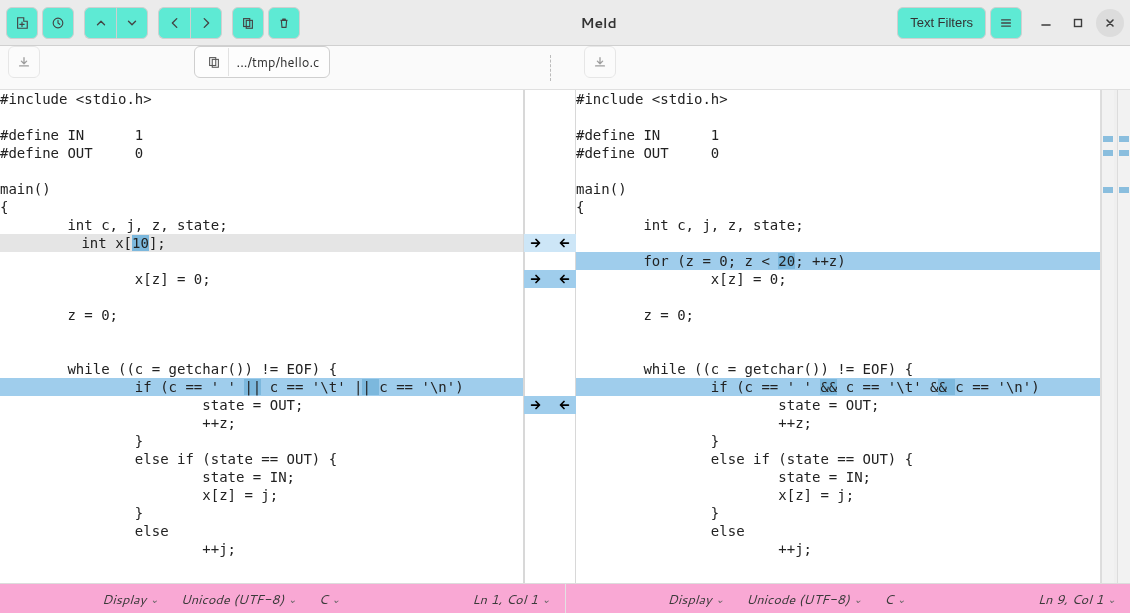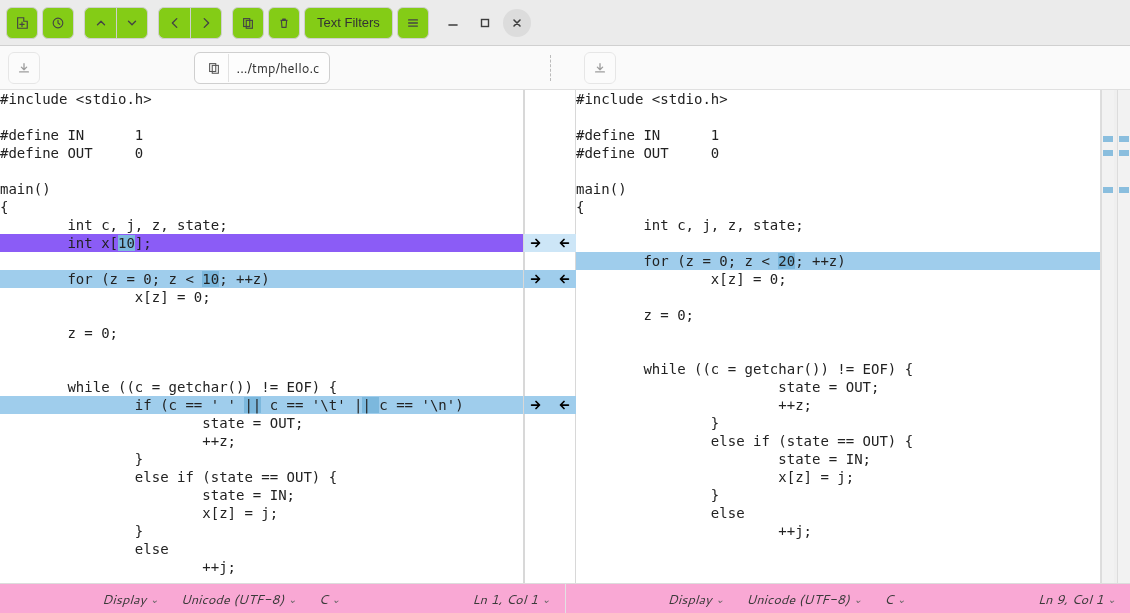--- a/index.html
+++ b/index.html
@@ -1,53 +1,53 @@
 <!DOCTYPE html>
 <html><head>
 <meta charset="utf-8">
 <style>
   * { box-sizing: border-box; margin: 0; padding: 0; }
   body { font-family: Cantarell, sans-serif; font-size: 13px; background: #fafafa; width: 1130px; height: 613px; overflow: hidden; color: #2e2e2e; }
 
   
   .headerbar { height: 46px; background: #ebebeb; border-bottom: 1px solid #d0d0d0; display: flex; align-items: center; padding: 0 6px; gap: 4px; }
-  .hbtn { height: 32px; min-width: 32px; border: 1px solid #cfcfcf; background: #84cc16; border-radius: 6px; display: inline-flex; align-items: center; justify-content: center; cursor: pointer; padding: 0 8px; color: #444; }
+  .hbtn { height: 32px; min-width: 32px; border: 1px solid #cfcfcf; background: #5eead4; border-radius: 6px; display: inline-flex; align-items: center; justify-content: center; cursor: pointer; padding: 0 8px; color: #444; }
   .hbtn svg { width: 14px; height: 14px; }
   .hbtn-group { display: inline-flex; }
   .hbtn-group .hbtn { border-radius: 0; border-right-width: 0; }
   .hbtn-group .hbtn:first-child { border-top-left-radius: 6px; border-bottom-left-radius: 6px; }
   .hbtn-group .hbtn:last-child { border-top-right-radius: 6px; border-bottom-right-radius: 6px; border-right-width: 1px; }
   .title { flex: 1; text-align: center; font-weight: bold; font-size: 14px; color: #333; }
   .winbtn { height: 28px; width: 28px; border: none; background: transparent; border-radius: 50%; display: inline-flex; align-items: center; justify-content: center; cursor: pointer; color: #3d3d3d; }
   .winbtn.close { background: #dcdcdc; }
 
   
   .filerow { height: 44px; display: flex; border-bottom: 1px solid #e0e0e0; }
-  .filepane { flex: 1; display: flex; align-items: center; padding: 0 8px; gap: 2px; }
+  .filepane { flex: 1; display: flex; align-items: flex-start; padding: 0 8px; gap: 2px; }
   .filesep { width: 52px; display:flex; align-items:center; justify-content:center; }
   .filesep-inner { width:1px; height:26px; border-left:1px dashed #bbb; }
   .savebtn { height: 32px; width: 32px; border: 1px solid #cfcfcf; background: #fdfdfd; border-radius: 6px; display:inline-flex; align-items:center; justify-content:center; opacity:.45; }
   .filechip { margin: 0 auto; height: 32px; border: 1px solid #cfcfcf; background: #fdfdfd; border-radius: 6px; display:inline-flex; align-items:center; padding: 0 10px 0 6px; gap: 8px; cursor:pointer; }
   .filechip .ic { width: 28px; height: 28px; border-right: 1px solid #e2e2e2; display:inline-flex; align-items:center; justify-content:center; }
   .filechip span.fn { font-size: 13px; color: #333; }
 
   
   .diffbody { display: flex; position: relative; height: calc(613px - 46px - 44px - 30px); background: #fff; }
   .col { flex: 1; position: relative; font-family: "DejaVu Sans Mono","Liberation Mono",monospace; font-size: 14px; line-height: 18px; color: #222; overflow:hidden; }
   .col pre { margin:0; white-space: pre; }
   .gutter { width: 52px; position: relative; background:#fff; }
   .overview { width: 30px; background: #efefef; border-left:1px solid #ddd; position:relative; }
   .overview .track { position:absolute; top:0; bottom:0; width:13px; background:#f2f2f2; border-left:1px solid #dcdcdc; }
   .overview .track.l { left:0; }
   .overview .track.r { right:0; }
   .ovmark { position:absolute; left:1px; right:1px; height:6px; background:#8abede; }
 
   
   .ln { height:18px; padding-left:0; }
-  .seg-change { background:#8b5cf6; }
+  .seg-change { background:#e5e5e5;padding-left:14px; }
   .seg-change-strong { background:#9fcdec; }
   .inline-hl { background:#7cb8dd; }
 
   
   .garrow { position:absolute; width:20px; height:18px; display:flex; align-items:center; justify-content:center; cursor:pointer; color:#000; }
   .garrow svg { width:14px; height:14px; }
   .garrow.left { left:2px; }
   .garrow.right { right:2px; }
 
   
@@ -113,20 +113,21 @@
         <rect x="3" y="3" width="7" height="9" fill="none" stroke="currentColor" stroke-width="1.3"></rect>
         <rect x="6" y="5" width="7" height="9" fill="none" stroke="currentColor" stroke-width="1.3"></rect>
       </svg>
   </button>
   <button class="hbtn">
     <svg viewBox="0 0 16 16">
         <path d="M4 5h8M6.5 5V3.5h3V5M5 5l.7 8h4.6L11 5" fill="none" stroke="currentColor" stroke-width="1.3" stroke-linejoin="round"></path>
       </svg>
   </button>
 
+  <div class="title">Meld</div>
 
   <button class="hbtn" style="padding:0 12px; font-size:13px; color:#333">
       <span>Text Filters</span>
     </button>
   <button class="hbtn">
       <svg viewBox="0 0 16 16">
         <path d="M3 4.5h10M3 8h10M3 11.5h10" stroke="currentColor" stroke-width="1.5" stroke-linecap="round"></path>
       </svg>
     </button>
 
@@ -207,23 +208,20 @@
       </div>
       <div class="ln">
         <pre>        int c, j, z, state;</pre>
       </div>
       <div class="ln seg-change">
         <pre>        int x[<span class="inline-hl">10</span>];</pre>
       </div>
       <div class="ln">
         <pre></pre>
       </div>
-      <div class="ln seg-change-strong">
-        <pre>        for (z = 0; z &lt; <span class="inline-hl">10</span>; ++z)</pre>
-      </div>
       <div class="ln">
         <pre>                x[z] = 0;</pre>
       </div>
       <div class="ln">
         <pre></pre>
       </div>
       <div class="ln">
         <pre>        z = 0;</pre>
       </div>
       <div class="ln">
@@ -345,20 +343,23 @@
       </div>
       <div class="ln">
         <pre></pre>
       </div>
       <div class="ln">
         <pre></pre>
       </div>
       <div class="ln">
         <pre>        while ((c = getchar()) != EOF) {</pre>
       </div>
+      <div class="ln seg-change-strong">
+        <pre>                if (c == ' ' <span class="inline-hl">&amp;&amp;</span> c == '\t' &amp;<span class="inline-hl">&amp; </span>c == '\n')</pre>
+      </div>
       <div class="ln">
         <pre>                        state = OUT;</pre>
       </div>
       <div class="ln">
         <pre>                        ++z;</pre>
       </div>
       <div class="ln">
         <pre>                }</pre>
       </div>
       <div class="ln">

